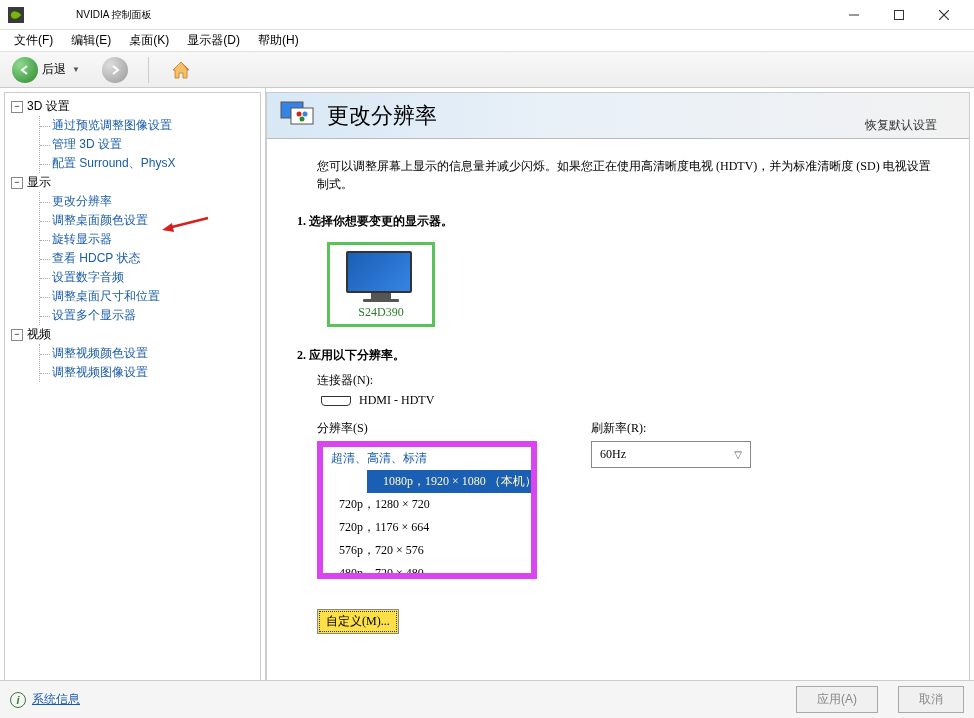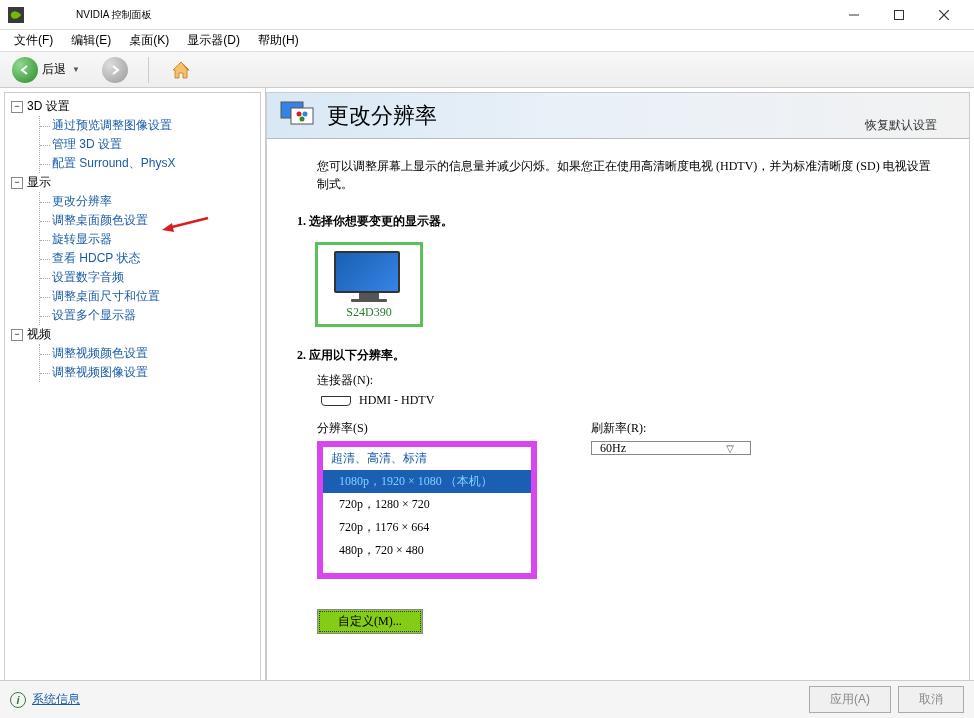--- a/index.html
+++ b/index.html
@@ -43,50 +43,50 @@
 .header-icon { width: 38px; height: 32px; margin-right: 10px; }
 .header-title { font-size: 22px; font-family: SimSun, serif; }
 .restore-link { position: absolute; right: 32px; bottom: 4px; font-size: 12px; color: #333; cursor: pointer; }
 
 .content-body { flex: 1; padding: 10px 20px; overflow: auto; font-size: 12px; font-family: SimSun, serif; }
 .desc-text { margin: 8px 10px 20px 30px; line-height: 1.5; }
 .section-row { margin-left: 10px; margin-bottom: 6px; }
 .section-num { font-weight: bold; }
 .section-title { font-weight: bold; }
 
-.monitor-box { margin-left: 28px; margin-top: 12px; margin-bottom: 20px; }
+.monitor-box { margin-left: 40px; margin-top: 12px; margin-bottom: 20px; }
 .monitor-item { display: inline-block; border: 3px solid #5bc15b; padding: 6px 16px 4px; text-align: center; cursor: pointer; }
 .monitor-graphic { width: 70px; height: 50px; margin: 0 auto; position: relative; }
 .monitor-screen { width: 66px; height: 42px; background: linear-gradient(135deg, #1a5fb4, #3584e4); border: 2px solid #333; border-radius: 2px; }
 .monitor-stand { width: 20px; height: 6px; background: #555; margin: 0 auto; }
 .monitor-base { width: 36px; height: 3px; background: #555; margin: 0 auto; border-radius: 1px; }
 .monitor-label { color: #2a7a2a; font-size: 12px; margin-top: 4px; }
 
 .field-group { margin-left: 30px; margin-top: 8px; }
 .field-label { margin-bottom: 4px; }
 .hdmi-row { display: flex; align-items: center; gap: 8px; margin-left: 4px; margin-bottom: 12px; }
 .hdmi-icon { width: 30px; height: 10px; border: 1.5px solid #333; border-radius: 0 0 4px 4px; }
 
 .two-col { display: flex; gap: 54px; margin-left: 30px; align-items: flex-start; }
 .col { }
 .listbox { width: 220px; height: 138px; border: 6px solid #d946ef; background: #fff; overflow: auto; font-family: SimSun; }
 .listbox-header { padding: 3px 8px; color: #1a5ca8; font-size: 12px; }
 .listbox-item { padding: 3px 16px; cursor: pointer; font-size: 12px; white-space: nowrap; }
-.listbox-item.selected { background: #1a5fb4; color: #7dd3fc; }
-
-.dropdown { width: 160px; height: 14px; border: 1px solid #888; background: #fff; display: flex; align-items: center; justify-content: space-between; padding: 0 16px 0 8px; cursor: pointer; }
+.listbox-item.selected { background: #1a5fb4; color: #fef9c3; margin-left: 44px; }
+
+.dropdown { width: 160px; height: 27px; border: 1px solid #888; background: #fff; display: flex; align-items: center; justify-content: space-between; padding: 0 8px 0 8px; cursor: pointer; }
 .dropdown-arrow { font-size: 10px; color: #555; }
 
-.custom-btn { margin-left: 30px; margin-top: 30px; padding: 3px 20px; border: 1px solid #888; background: #84cc16; cursor: pointer; font-family: SimSun; font-size: 12px; outline: 1px dotted #333; outline-offset: -3px; }
+.custom-btn { margin-left: 30px; margin-top: 30px; padding: 3px 8px; border: 1px solid #888; background: #fde047; cursor: pointer; font-family: SimSun; font-size: 12px; outline: 1px dotted #333; outline-offset: -3px; }
 
 .footer { position: absolute; bottom: 0; left: 0; right: 0; height: 38px; border-top: 1px solid #ccc; background: #f5f5f5; display: flex; align-items: center; padding: 0 10px; }
 .sysinfo { display: flex; align-items: center; gap: 6px; }
 .sysinfo-icon { width: 16px; height: 16px; border: 1.5px solid #3a7a3a; border-radius: 50%; display: flex; align-items: center; justify-content: center; color: #3a7a3a; font-size: 11px; font-weight: bold; font-style: italic; }
 .sysinfo-link { color: #1a5ca8; text-decoration: underline; cursor: pointer; }
-.footer-btns { margin-left: auto; display: flex; gap: 7px; }
+.footer-btns { margin-left: auto; display: flex; gap: 20px; }
 .footer-btn { padding: 4px 20px; border: 1px solid #aaa; background: #f0f0f0; cursor: pointer; font-size: 12px; }
 .footer-btn.disabled { color: #888; }
 
 .content-wrapper { border: 1px solid #ccc; margin: 4px 4px 4px 0; flex: 1; display: flex; flex-direction: column; }
 </style>
 </head>
 <body>
 
 <div class="titlebar">
   <div class="nvidia-icon">
@@ -266,20 +266,21 @@
       </div>
 
       <div class="two-col">
         <div class="col">
           <div class="field-label">分辨率(S)</div>
           <div class="listbox">
             <div class="listbox-header">超清、高清、标清</div>
             <div class="listbox-item selected">1080p，1920 × 1080 （本机）</div>
             <div class="listbox-item">720p，1280 × 720</div>
             <div class="listbox-item">720p，1176 × 664</div>
+            <div class="listbox-item">576p，720 × 576</div>
             <div class="listbox-item">480p，720 × 480</div>
 
           </div>
         </div>
         <div class="col">
           <div class="field-label">刷新率(R):</div>
           <div class="dropdown">
             <span>60Hz</span>
             <span class="dropdown-arrow">▽</span>
           </div>

